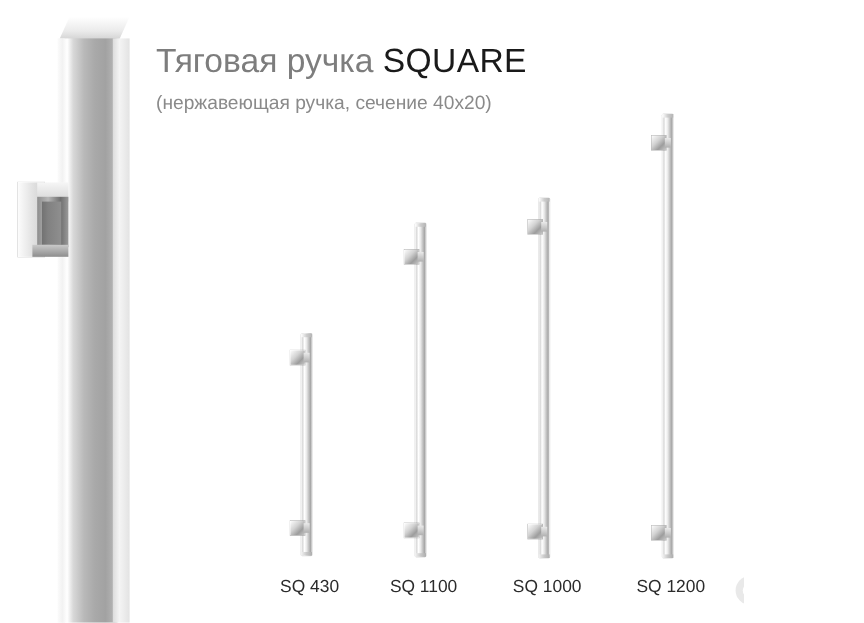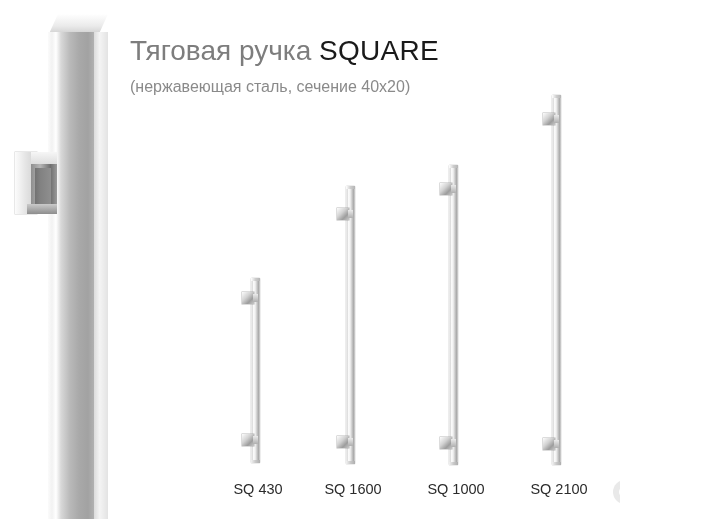--- a/index.html
+++ b/index.html
@@ -221,21 +221,21 @@
 </style>
 </head>
 <body>
 
 <div id="stage">
 
   <div id="title-block">
     <div id="main-title">
       <span class="t-ru">Тяговая ручка </span><span class="t-en">SQUARE</span>
     </div>
-    <div id="subtitle">(нержавеющая сталь, сечение 40x20)</div>
+    <div id="subtitle">(нержавеющая ручка, сечение 40x20)</div>
   </div>
 
   <div id="handle-big">
     <div id="big-top-face"></div>
     <div id="big-edge-left"></div>
     <div id="big-front"></div>
     <div id="big-side"></div>
     <div id="big-mount">
       <div class="plate"></div>
       <div class="arm-top"></div>
@@ -291,23 +291,23 @@
           <div class="neck"></div>
         </div>
         <div class="mount" style="top: 426px;">
           <div class="neck"></div>
         </div>
       </div>
     </div>
 
   <div id="labels-row">
       <div class="size-label" style="left: 258px;">SQ 430</div>
-      <div class="size-label" style="left: 353px;">SQ 1600</div>
+      <div class="size-label" style="left: 353px;">SQ 1100</div>
       <div class="size-label" style="left: 456px;">SQ 1000</div>
-      <div class="size-label" style="left: 559px;">SQ 2100</div>
+      <div class="size-label" style="left: 559px;">SQ 1200</div>
       <div class="size-label" style="left: 661px;">SQ 1770</div>
     </div>
 
   <div id="watermark">
     <svg width="104" height="40" viewBox="0 0 104 40" aria-hidden="true">
       <g fill="#e9e9e9">
         <circle cx="13" cy="22" r="12"></circle>
         <circle cx="31" cy="16" r="8"></circle>
         <circle cx="33" cy="31" r="7"></circle>
         <circle cx="52" cy="24" r="11"></circle>

